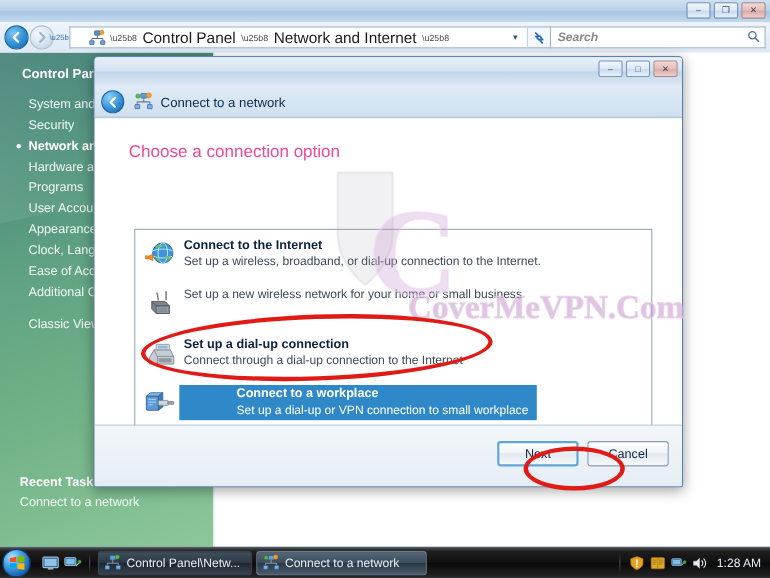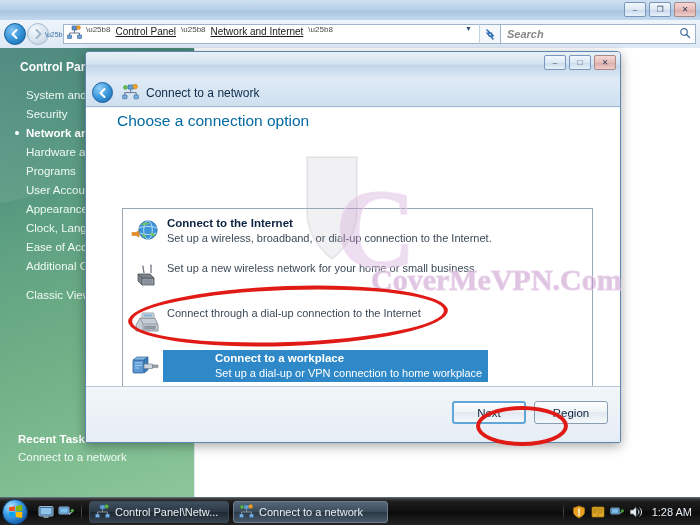--- a/index.html
+++ b/index.html
@@ -73,35 +73,34 @@
     width: 13px; height: 22px;
     display: flex; align-items: center; justify-content: center;
     color: #3b6ea5; font-size: 7px;
   }
   .crumbbar {
     flex: 1 1 auto;
     height: 20px;
     background: #ffffff;
     border: 1px solid #9cb4cc;
     border-right: none;
-    display: flex; 
-    padding: 0 2px 0 3px;
+    display: flex; align-items: center;
+    padding: 0 2px 0 17px;
     margin-left: 1px;
     overflow: hidden;
   }
   .crumb-ico {
     width: 15px; height: 15px;
     margin-right: 2px;
     position: relative; flex: 0 0 auto;
   }
   .crumb {
-    font-size: 10px; color: #1a1a1a;
+    font-size: 14px; color: #1a1a1a;
     padding: 1px 3px;
     white-space: nowrap;
-    text-decoration: underline;
   }
   .crumb-sep {
     font-size: 8px; color: #4a4a4a; padding: 0 2px;
   }
   .crumb-drop {
     margin-left: auto;
     font-size: 7px; color: #35506e; padding: 0 5px;
   }
   .refresh-btn {
     width: 22px; height: 20px;
@@ -221,22 +220,22 @@
   .dlg-nav-title {
     margin-left: 7px; font-size: 12px; color: #0d2b4a;
   }
   .dlg-main {
     position: absolute; left: 0; top: 56px;
     width: 100%; height: 280px;
     background: #ffffff;
     overflow: hidden;
   }
   .dlg-heading {
-    position: absolute; left: 31px; top: 4px;
-    font-size: 15.5px; color: #0369a1;
+    position: absolute; left: 31px; top: 22px;
+    font-size: 15.5px; color: #ec4899;
     white-space: nowrap;
   }
   .opt-frame {
     position: absolute; left: 36px; top: 100px;
     width: 471px; height: 225px;
     border: 1px solid #9aa7b4;
     background: transparent;
   }
   .opt-list {
     position: absolute; left: 37px; top: 105px;
@@ -559,46 +558,47 @@
             <svg width="30" height="30" viewBox="0 0 30 30">
               <path d="M5 18 L9 11 L24 11 L27 18 L27 24 L5 24 Z" fill="#c6cdd4" stroke="#7c848c" stroke-width="0.8"></path>
               <path d="M9 11 L12 17 L27 17" stroke="#7c848c" stroke-width="0.7" fill="none"></path>
               <path d="M12 17 L12 24" stroke="#7c848c" stroke-width="0.7" fill="none"></path>
               <rect x="11" y="6" width="12" height="5" rx="0.8" fill="#dfe5ea" stroke="#7c848c" stroke-width="0.7"></rect>
               <rect x="12.5" y="7.2" width="9" height="2.6" fill="#8fb8d8"></rect>
               <rect x="13" y="18.6" width="12" height="4" fill="#9aa4ae"></rect>
               <path d="M14 19.6 L24 19.6 M14 21.2 L24 21.2" stroke="#767f88" stroke-width="0.5"></path>
             </svg>
           </div>
+          <div class="opt-title">Set up a dial-up connection</div>
           <div class="opt-desc">Connect through a dial-up connection to the Internet</div>
         </div>
 
         <div class="opt selected">
           <div class="opt-hl" style="width:325px;"></div>
           <div class="opt-ico">
             <svg width="30" height="30" viewBox="0 0 30 30">
               <rect x="2" y="8" width="11" height="13" rx="1" fill="#5c9ad6" stroke="#2d6095" stroke-width="0.8"></rect>
               <path d="M2 8 L6 5 L17 5 L13 8 Z" fill="#84b8e4" stroke="#2d6095" stroke-width="0.7"></path>
               <path d="M13 8 L17 5 L17 18 L13 21 Z" fill="#3c7cb8" stroke="#2d6095" stroke-width="0.7"></path>
               <rect x="13" y="12" width="9" height="4.5" rx="0.7" fill="#cdd6de" stroke="#77818c" stroke-width="0.7"></rect>
               <rect x="21.5" y="13" width="5.5" height="2.6" rx="0.5" fill="#9aa4ae" stroke="#6d7680" stroke-width="0.6"></rect>
               <path d="M4 11 L11 11 M4 13.5 L11 13.5 M4 16 L8 16" stroke="#bfdcf2" stroke-width="0.8"></path>
             </svg>
           </div>
           <div class="opt-title">Connect to a workplace</div>
-          <div class="opt-desc">Set up a dial-up or VPN connection to home workplace</div>
+          <div class="opt-desc">Set up a dial-up or VPN connection to small workplace</div>
         </div>
 
       </div>
     </div>
 
     <div class="dlg-footer">
       <div class="dlg-btns">
         <div class="dlg-btn primary">Next</div>
-        <div class="dlg-btn">Region</div>
+        <div class="dlg-btn">Cancel</div>
       </div>
     </div>
 
   </div>
 
   <div id="watermark">
     <svg width="390" height="150" viewBox="0 0 390 150">
       <path d="M12 2 L62 2 L62 58 C62 86, 37 104, 37 104 C37 104, 12 86, 12 58 Z" fill="rgba(150,150,160,.13)" stroke="rgba(170,170,180,.2)" stroke-width="2"></path>
       <text x="40" y="112" font-family="Liberation Serif, serif" font-size="112" font-weight="bold" fill="rgba(200,150,205,.30)" stroke="rgba(235,210,238,.55)" stroke-width="2">C</text>
     </svg>

